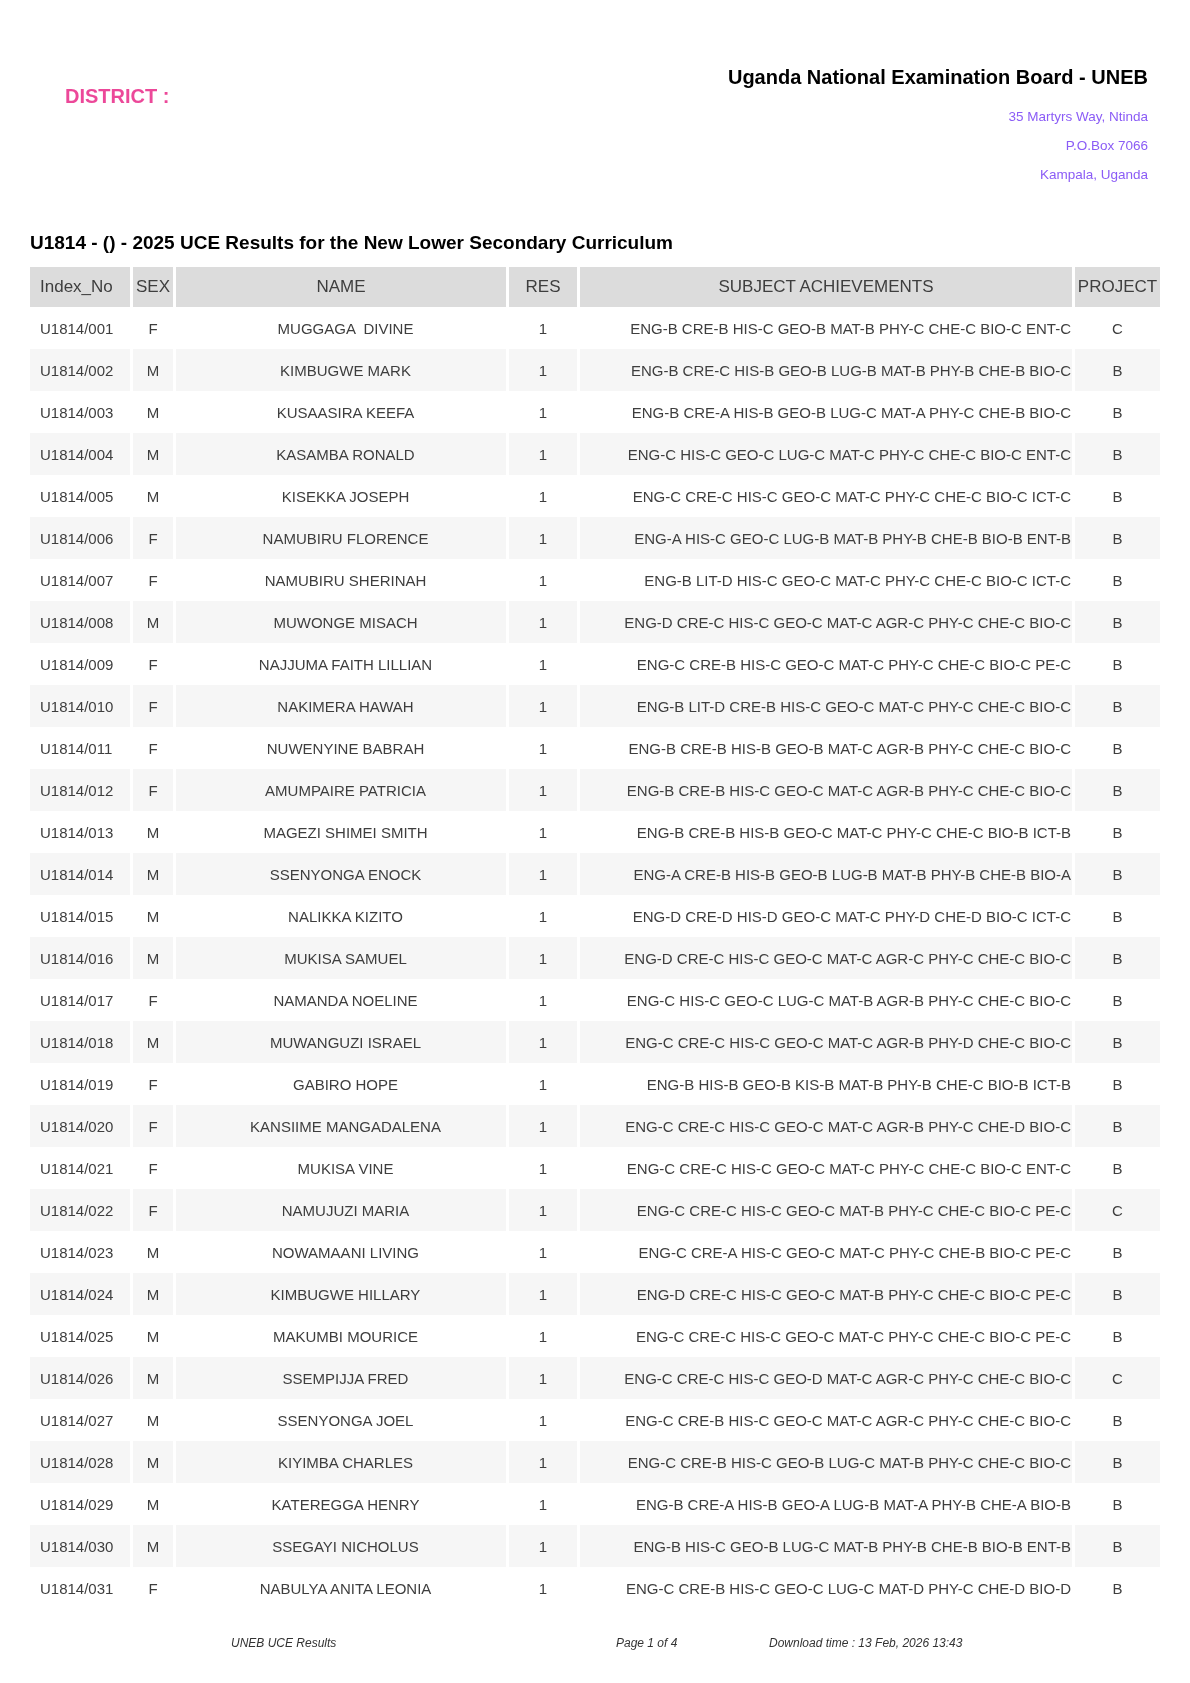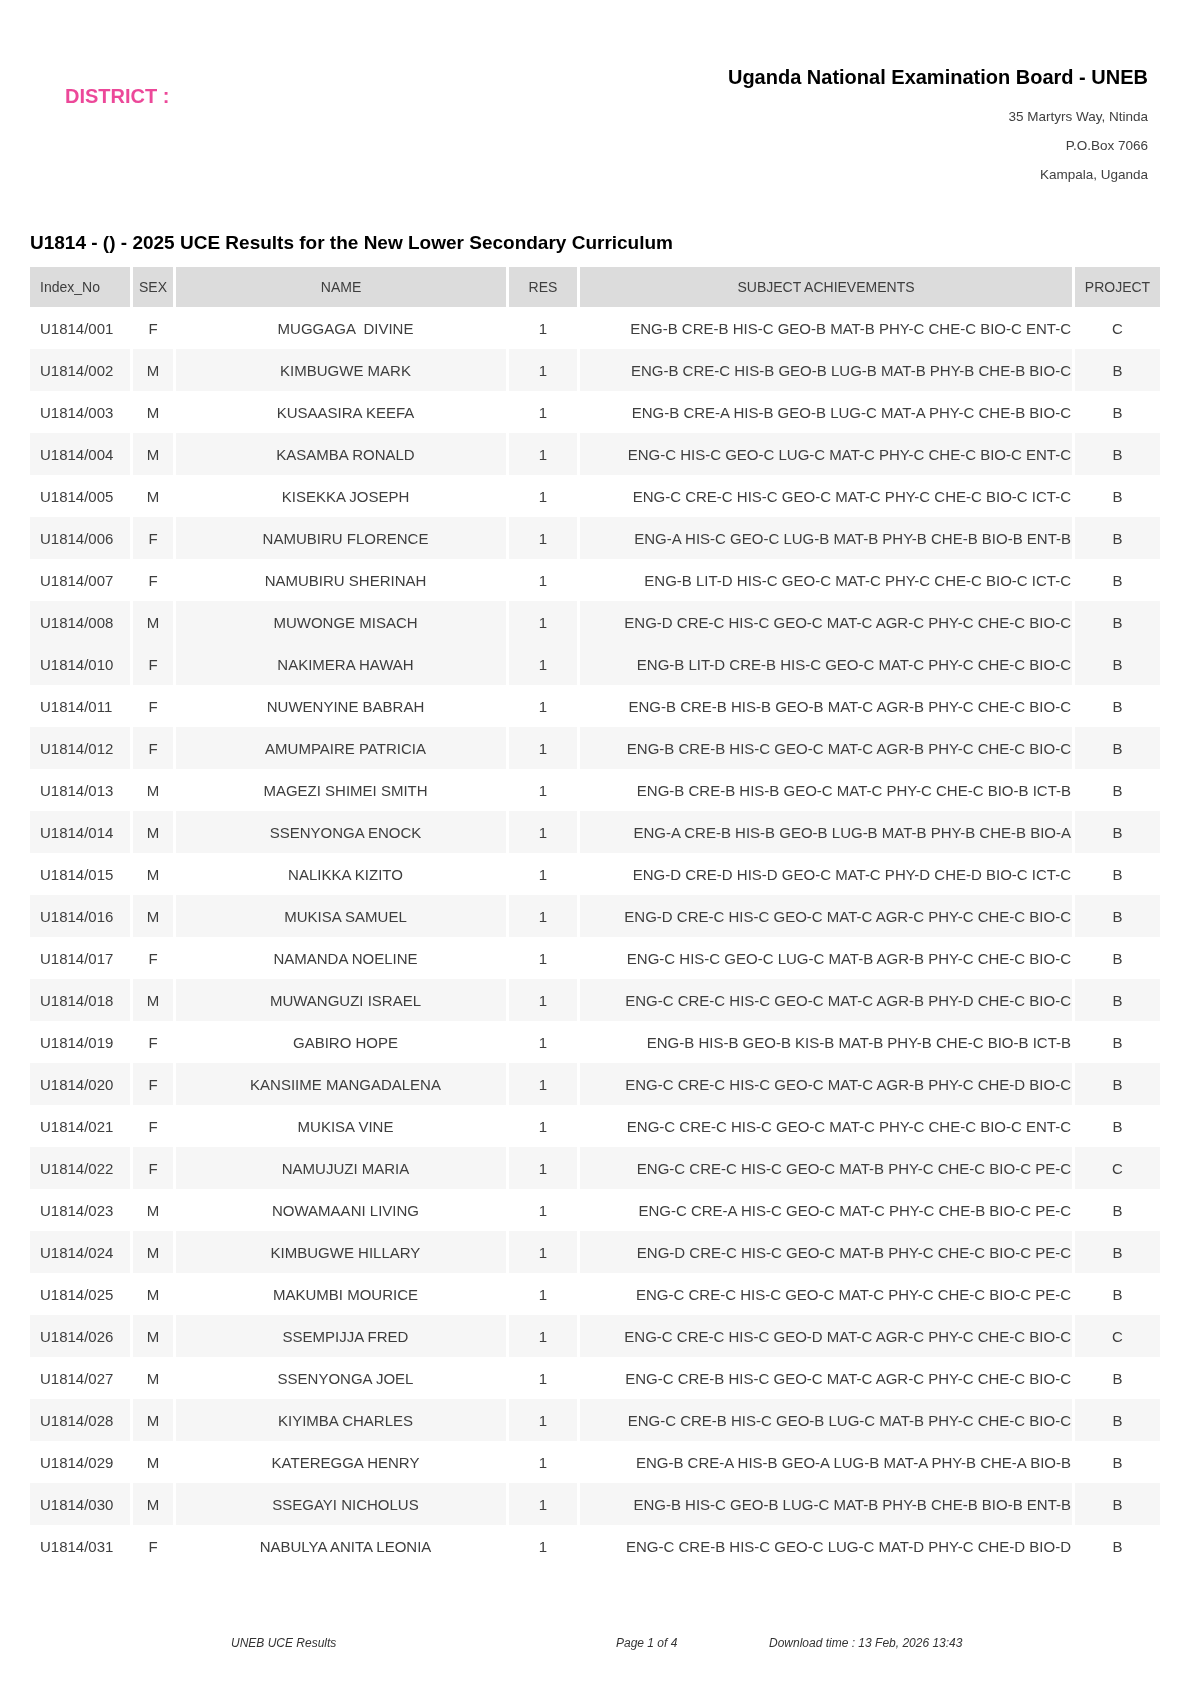--- a/index.html
+++ b/index.html
@@ -6,32 +6,32 @@
   body{
     width:1190px;height:1683px;position:relative;overflow:hidden;
     font-family:"Liberation Sans",sans-serif;color:#3e3e3e;
   }
   .page{position:absolute;inset:0;}
 
   
   .district{position:absolute;left:65px;top:66px;font-size:20px;font-weight:bold;color:#ec4899;margin-top:19px;}
   .org-block{position:absolute;right:42px;top:66px;text-align:right;}
   .org-title{font-size:20px;font-weight:bold;color:#000;margin:0 0 13px 6px;}
-  .addr-line{font-size:13.5px;color:#404040;line-height:29px;}
+  .addr-line{font-size:13.5px;color:#8b5cf6;line-height:29px;}
 
   
   .report-title{position:absolute;left:30px;top:232px;font-size:19px;font-weight:bold;color:#000;}
 
   
   table.results{
     position:absolute;left:27px;top:267px;
     border-collapse:separate;border-spacing:3px 0;table-layout:fixed;
   }
   table.results th{
-    background:#dcdcdc;height:38px;font-weight:normal;font-size:14px;color:#3e3e3e;
+    background:#dcdcdc;height:38px;font-weight:normal;font-size:17px;color:#3e3e3e;
     vertical-align:middle;overflow:hidden;
   }
   table.results td{
     height:40px;font-size:15px;color:#3e3e3e;vertical-align:middle;overflow:hidden;
   }
   tr.even td{background:#f6f6f6;}
   .al{text-align:left;padding-left:10px;}
   .ac{text-align:center;}
   .name-col{text-align:center;padding-left:10px;white-space:pre;}
   .subj-col{text-align:right;padding-left:4px;white-space:pre;}
@@ -135,20 +135,28 @@
           <td class="ac">B</td>
         </tr>
         <tr class="even">
           <td class="al">U1814/008</td>
           <td class="ac">M</td>
           <td class="name-col">MUWONGE MISACH</td>
           <td class="ac">1</td>
           <td class="subj-col">ENG-D CRE-C HIS-C GEO-C MAT-C AGR-C PHY-C CHE-C BIO-C</td>
           <td class="ac">B</td>
         </tr>
+        <tr class="odd">
+          <td class="al">U1814/009</td>
+          <td class="ac">F</td>
+          <td class="name-col">NAJJUMA FAITH LILLIAN</td>
+          <td class="ac">1</td>
+          <td class="subj-col">ENG-C CRE-B HIS-C GEO-C MAT-C PHY-C CHE-C BIO-C PE-C</td>
+          <td class="ac">B</td>
+        </tr>
         <tr class="even">
           <td class="al">U1814/010</td>
           <td class="ac">F</td>
           <td class="name-col">NAKIMERA HAWAH</td>
           <td class="ac">1</td>
           <td class="subj-col">ENG-B LIT-D CRE-B HIS-C GEO-C MAT-C PHY-C CHE-C BIO-C</td>
           <td class="ac">B</td>
         </tr>
         <tr class="odd">
           <td class="al">U1814/011</td>

